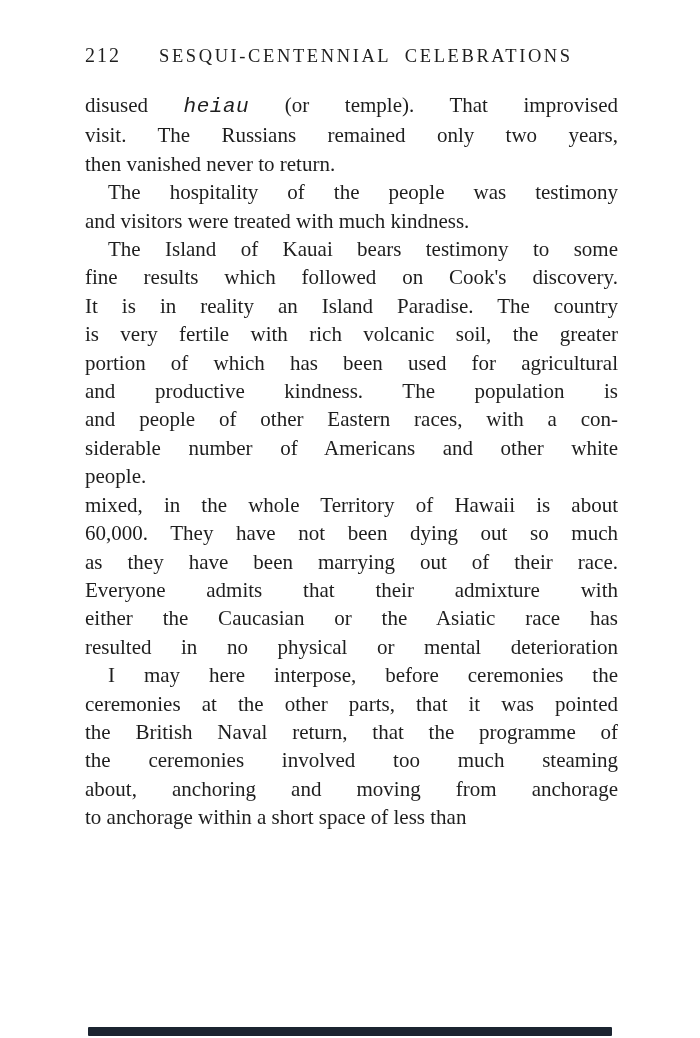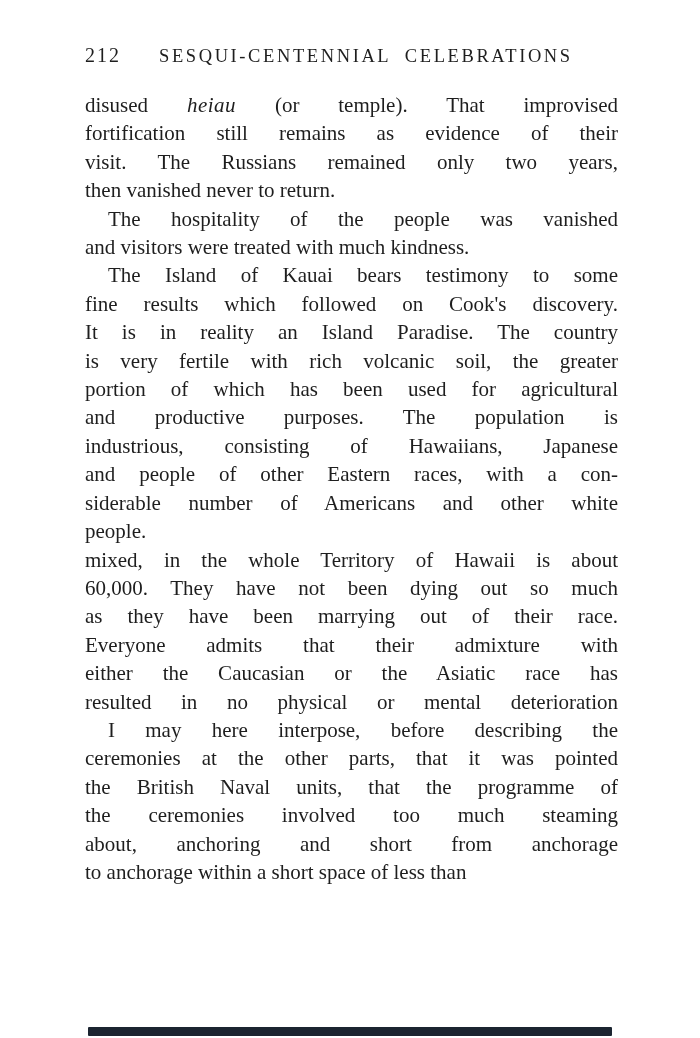--- a/index.html
+++ b/index.html
@@ -57,20 +57,21 @@
   .line.final {
     text-align: center;
     text-align-last: left;
   }
   .line.indent {
     padding-left: 23px;
   }
   .line i {
     font-style: italic;
     letter-spacing: 0.5px;
+    font-family: Liberation Mono, monospace;
   }
   .scan-bar {
     position: absolute;
     left: 88px;
     top: 1027px;
     width: 524px;
     height: 9px;
     border-radius: 1px;
   }
 </style>
@@ -80,53 +81,51 @@
 <div class="page">
 
   <div class="page-header">
     <span class="page-number">212</span>
     <span class="running-title">SESQUI-CENTENNIAL CELEBRATIONS</span>
   </div>
 
   <div class="page-body">
       <div class="para">
         <div class="line">disused <i>heiau</i> (or temple). That improvised</div>
-        <div class="line">fortification still remains as evidence of their</div>
         <div class="line">visit. The Russians remained only two years,</div>
         <div class="line final">then vanished never to return.</div>
       </div>
       <div class="para">
-        <div class="line indent">The hospitality of the people was vanished</div>
+        <div class="line indent">The hospitality of the people was testimony</div>
         <div class="line final">and visitors were treated with much kindness.</div>
       </div>
       <div class="para">
         <div class="line indent">The Island of Kauai bears testimony to some</div>
         <div class="line">fine results which followed on Cook's discovery.</div>
         <div class="line">It is in reality an Island Paradise. The country</div>
         <div class="line">is very fertile with rich volcanic soil, the greater</div>
         <div class="line">portion of which has been used for agricultural</div>
-        <div class="line">and productive purposes. The population is</div>
-        <div class="line">industrious, consisting of Hawaiians, Japanese</div>
+        <div class="line">and productive kindness. The population is</div>
         <div class="line">and people of other Eastern races, with a con-</div>
         <div class="line">siderable number of Americans and other white</div>
         <div class="line final">people.</div>
       </div>
       <div class="para">
         <div class="line">mixed, in the whole Territory of Hawaii is about</div>
         <div class="line">60,000. They have not been dying out so much</div>
         <div class="line">as they have been marrying out of their race.</div>
         <div class="line">Everyone admits that their admixture with</div>
         <div class="line">either the Caucasian or the Asiatic race has</div>
         <div class="line">resulted in no physical or mental deterioration</div>
       </div>
       <div class="para">
-        <div class="line indent">I may here interpose, before describing the</div>
+        <div class="line indent">I may here interpose, before ceremonies the</div>
         <div class="line">ceremonies at the other parts, that it was pointed</div>
-        <div class="line">the British Naval units, that the programme of</div>
+        <div class="line">the British Naval return, that the programme of</div>
         <div class="line">the ceremonies involved too much steaming</div>
-        <div class="line">about, anchoring and short from anchorage</div>
+        <div class="line">about, anchoring and moving from anchorage</div>
         <div class="line final">to anchorage within a short space of less than</div>
       </div>
     </div>
 
   <div class="scan-bar" style="background: rgb(27, 36, 48);"></div>
 
 </div>
 
 </body></html>

